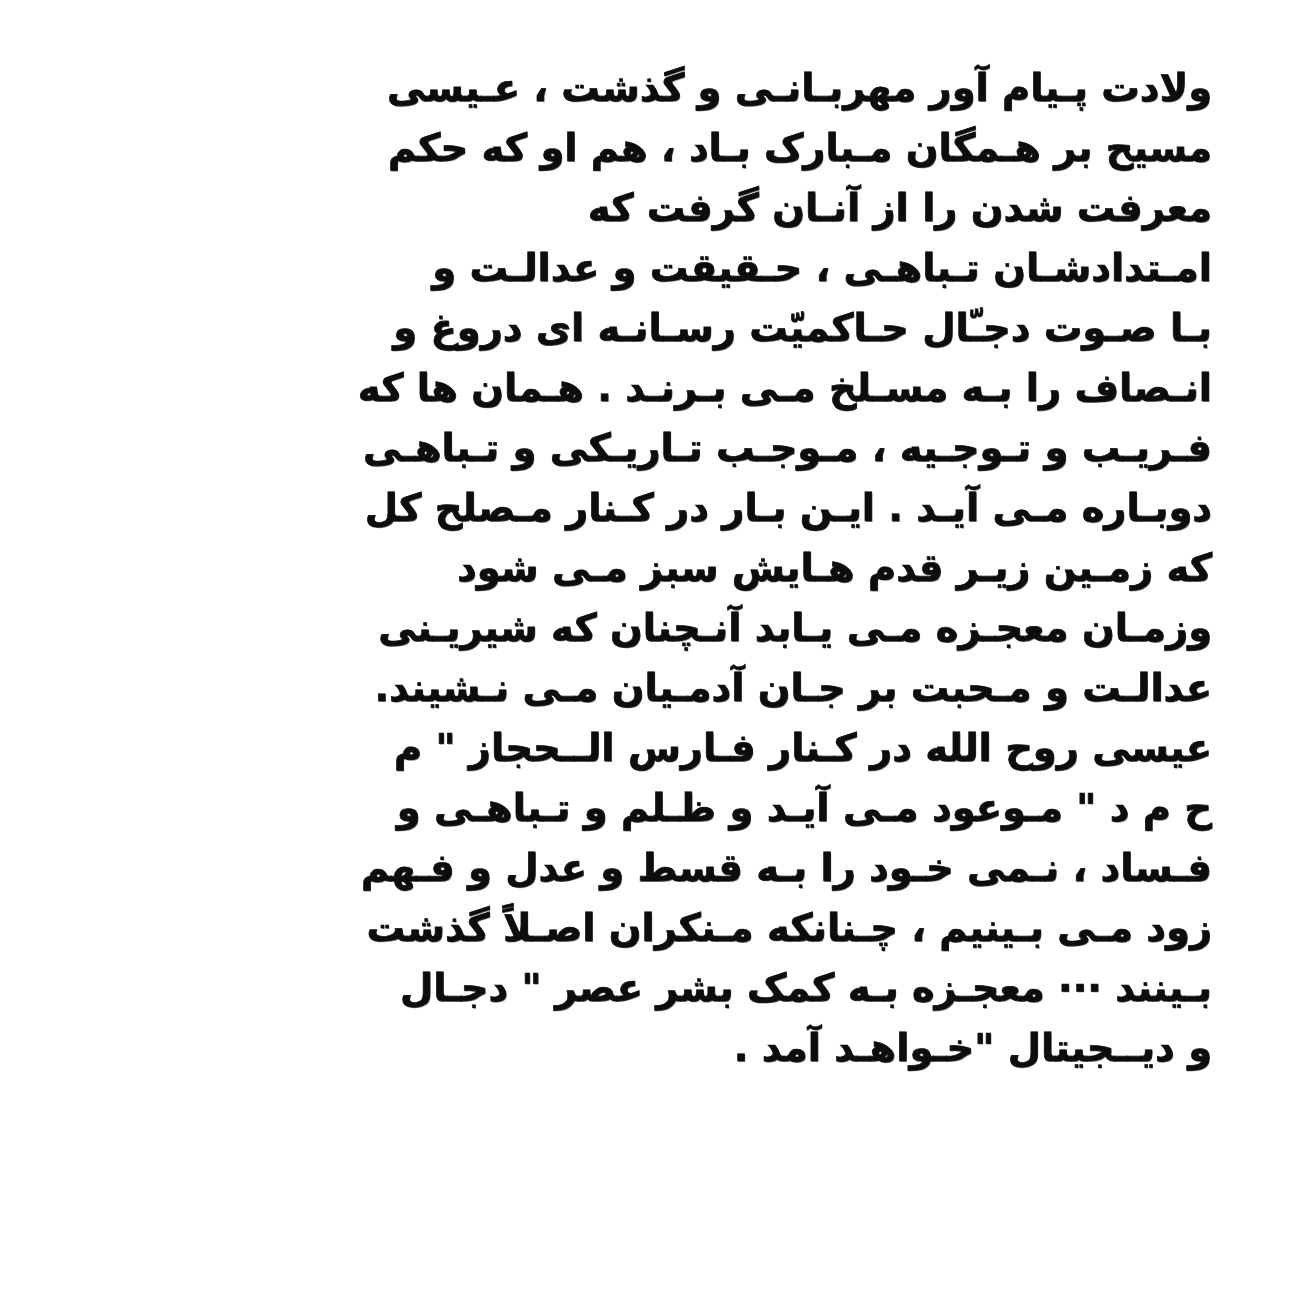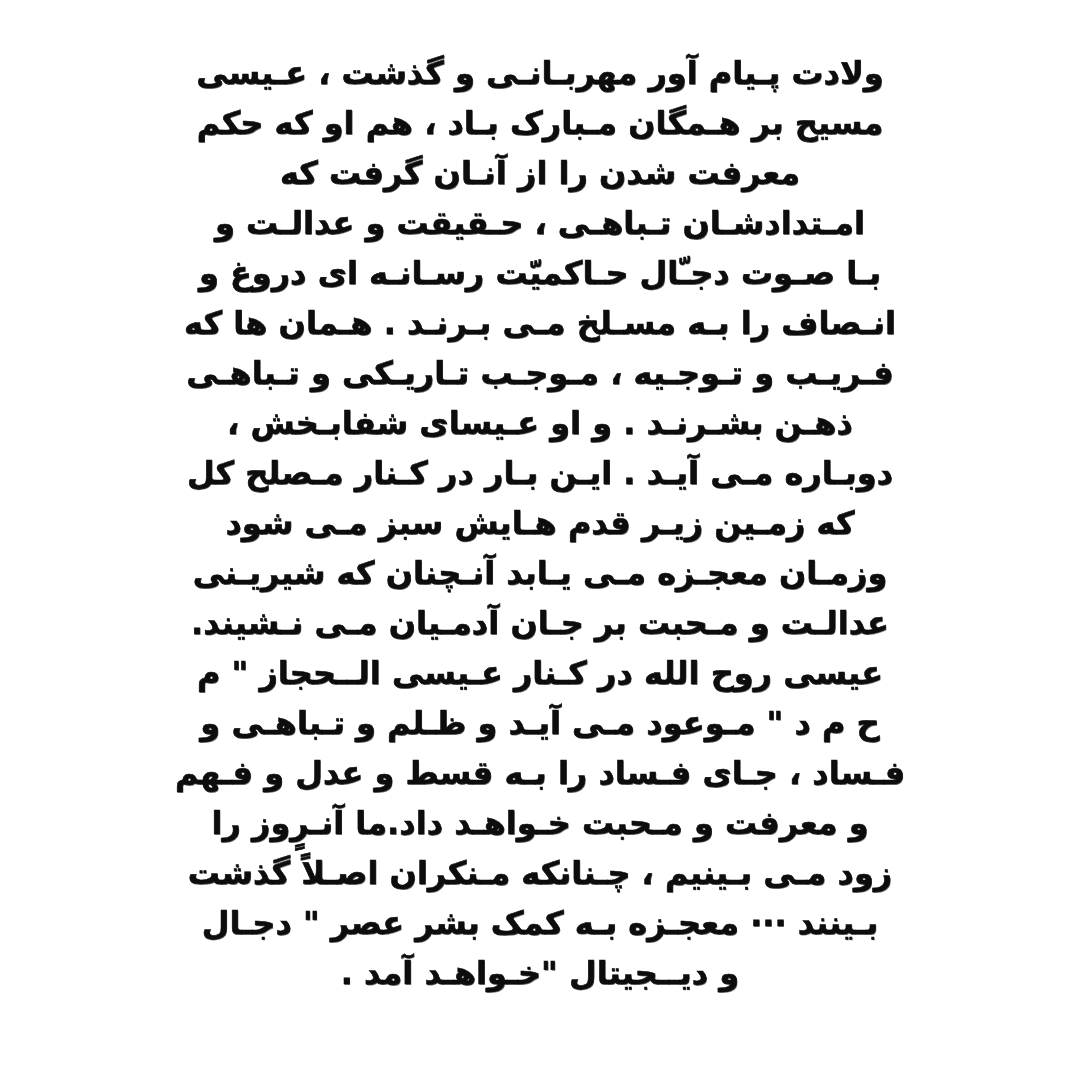--- a/index.html
+++ b/index.html
@@ -15,21 +15,20 @@
     overflow: hidden;
     box-sizing: border-box;
   }
   .text-block {
     position: absolute;
     top: 48px;
     left: 70px;
     width: 940px;
     direction: rtl;
     unicode-bidi: embed;
-    text-align: center;
     font-family: "DejaVu Sans", sans-serif;
     font-weight: 700;
     font-size: 32px;
     line-height: 50px;
     color: #0d0d0d;
     -webkit-text-stroke: 0.6px #0d0d0d;
     text-shadow: 0.6px 0.8px 0 rgba(13,13,13,0.55);
   }
   .text-line {
     white-space: nowrap;
@@ -40,26 +39,24 @@
 
 <div class="canvas">
   <div class="text-block">
     <div class="text-line">ولادت پـیام آور مهربـانـی و گذشت ، عـیسی</div>
     <div class="text-line">مسیح بر هـمگان مـبارک بـاد ، هم او که حکم</div>
     <div class="text-line">معرفت شدن را از آنـان گرفت که</div>
     <div class="text-line">امـتدادشـان تـباهـی ، حـقیقت و عدالـت و</div>
     <div class="text-line">بـا صـوت دجـّال حـاکمیّت رسـانـه ای دروغ و</div>
     <div class="text-line">انـصاف را بـه مسـلخ مـی بـرنـد . هـمان ها که</div>
     <div class="text-line">فـریـب و تـوجـیه ، مـوجـب تـاریـکی و تـباهـی</div>
-    <div class="text-line">ذهـن بشـرنـد . و او عـیسای شفابـخش ،</div>
     <div class="text-line">دوبـاره مـی آیـد . ایـن بـار در کـنار مـصلح کل</div>
     <div class="text-line">که زمـین زیـر قدم هـایش سبز مـی شود</div>
     <div class="text-line">وزمـان معجـزه مـی یـابد آنـچنان که شیریـنی</div>
     <div class="text-line">عدالـت و مـحبت بر جـان آدمـیان مـی نـشیند.</div>
-    <div class="text-line">عیسی روح الله در کـنار عـیسی الــحجاز " م</div>
+    <div class="text-line">عیسی روح الله در کـنار فـارس الــحجاز " م</div>
     <div class="text-line">ح م د " مـوعود مـی آیـد و ظـلم و تـباهـی و</div>
-    <div class="text-line">فـساد ، جـای فـساد را بـه قسط و عدل و فـهم</div>
-    <div class="text-line">و معرفت و مـحبت خـواهـد داد.ما آنـرٍوز را</div>
+    <div class="text-line">فـساد ، نـمی خـود را بـه قسط و عدل و فـهم</div>
     <div class="text-line">زود مـی بـینیم ، چـنانکه مـنکران اصـلاً گذشت</div>
     <div class="text-line">بـینند ··· معجـزه بـه کمک بشر عصر " دجـال</div>
     <div class="text-line">و دیــجیتال "خـواهـد آمد .</div>
   </div>
 </div>
 
 </body></html>

